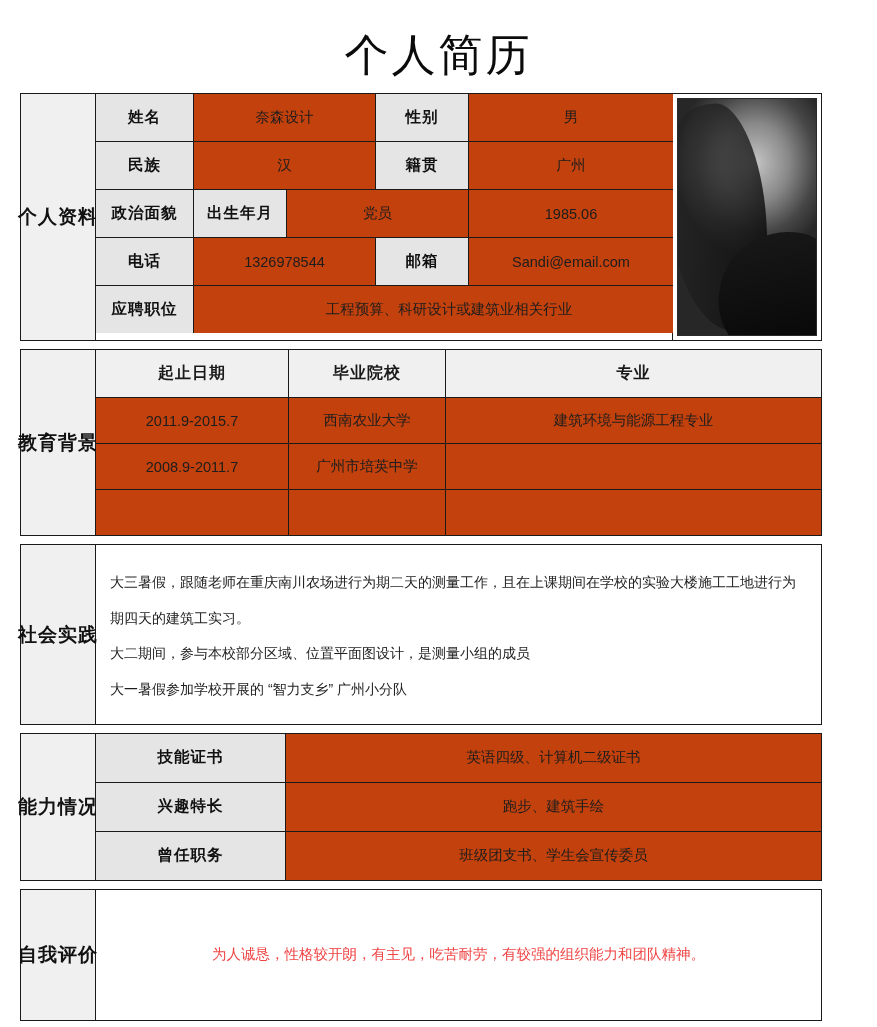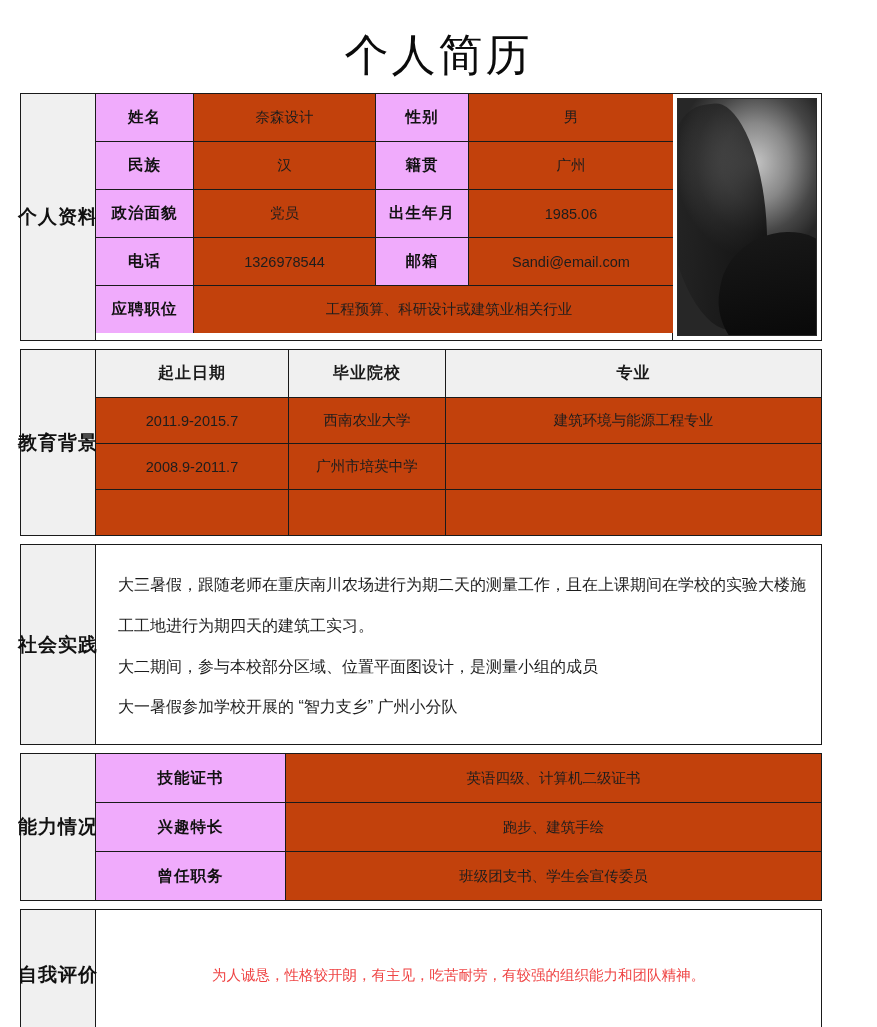--- a/index.html
+++ b/index.html
@@ -77,21 +77,21 @@
     font-size: 14.5px;
     padding: 4px 6px;
     border-right: 1.2px solid #1a1a1a;
     min-height: 47px;
     text-align: center;
     word-break: break-word;
   }
   .cell:last-child { border-right: none; }
 
   .lab {
-    background: #f0abfc;
+    background: #e5e5e5;
     font-weight: 700;
     font-size: 15.5px;
     letter-spacing: 1px;
     color: #111;
   }
 
   .val { background: #c2410c; font-size: 14.5px; color: #1d1d1d; }
 
   
   .pi-rows { width: 577px; flex: 0 0 577px; border-right: 1.5px solid #1a1a1a; }
@@ -155,25 +155,24 @@
 
   
   .practice-body {
     flex: 1 1 auto;
     padding: 20px 14px 16px 14px;
     display: flex;
     flex-direction: column;
     gap: 0px;
   }
   .practice-body p {
-    font-size: 16px;
+    font-size: 14px;
     line-height: 2.55;
     color: #1d1d1d;
     text-align: left;
-    margin-left: 8px;
   }
 
   
   .ab-lab { width: 190px; flex: 0 0 190px; }
   .ab-val { flex: 1 1 auto; }
   .ab-row .cell { min-height: 48px; }
 
   
   .self-body {
     flex: 1 1 auto;
@@ -219,22 +218,22 @@
 
         <div class="row">
           <div class="cell lab pi-lab">民族</div>
           <div class="cell val pi-val">汉</div>
           <div class="cell lab pi-lab2">籍贯</div>
           <div class="cell val pi-val2">广州</div>
         </div>
 
         <div class="row">
           <div class="cell lab pi-lab">政治面貌</div>
+          <div class="cell lab pi-lab2">出生年月</div>
           <div class="cell val pi-val">党员</div>
-          <div class="cell lab pi-lab2">出生年月</div>
           <div class="cell val pi-val2">1985.06</div>
         </div>
 
         <div class="row">
           <div class="cell lab pi-lab">电话</div>
           <div class="cell val pi-val">1326978544</div>
           <div class="cell lab pi-lab2">邮箱</div>
           <div class="cell val pi-val2">Sandi@email.com</div>
         </div>
 

